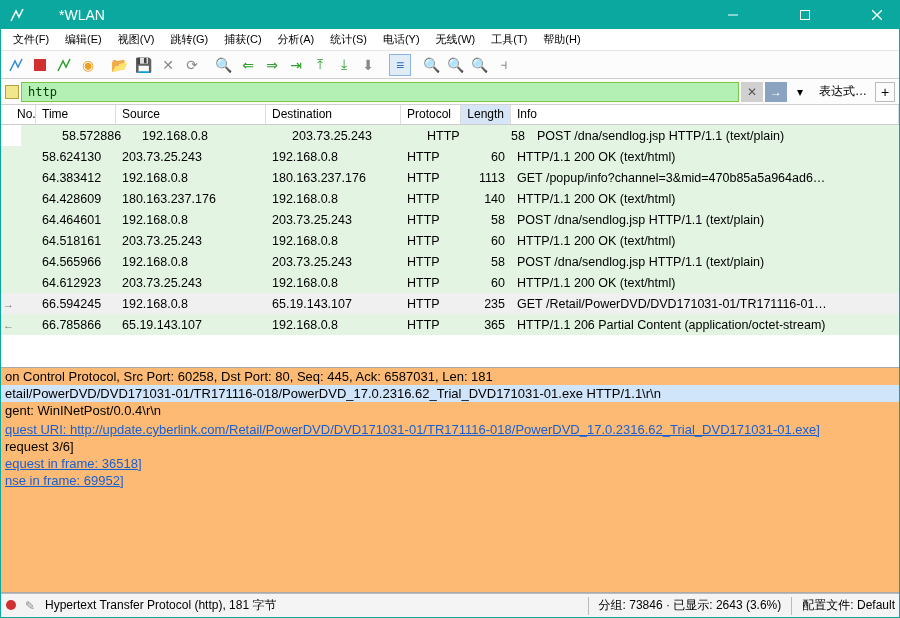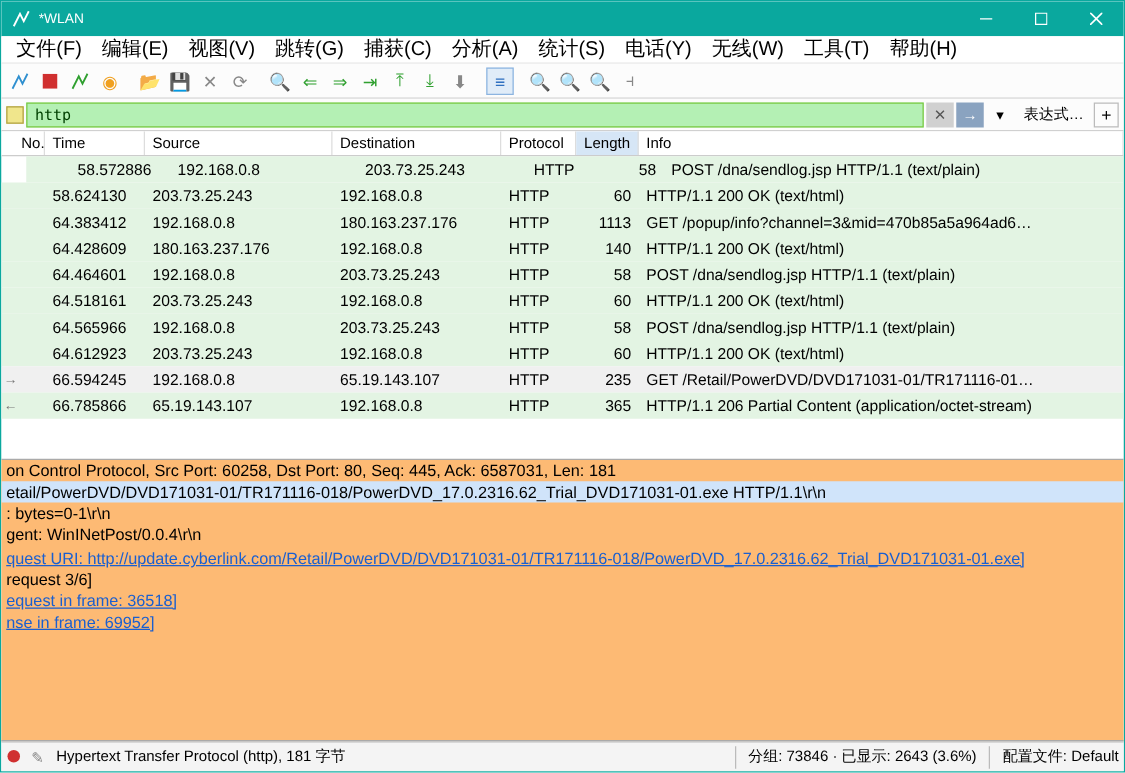--- a/index.html
+++ b/index.html
@@ -1,21 +1,21 @@
 <!DOCTYPE html>
 <html><head>
 <meta charset="utf-8">
 <style>
 * { margin: 0; padding: 0; box-sizing: border-box; font-family: "Microsoft YaHei", "Segoe UI", sans-serif; }
 body { width: 900px; height: 618px; overflow: hidden; background: #fff; border: 1px solid #0aa89e; display: flex; flex-direction: column; }
-.titlebar { background: #0aa89e; color: #fff; height: 28px; display: flex; align-items: center; padding: 0 0 0 8px; font-size: 11px; }
+.titlebar { background: #0aa89e; color: #fff; height: 28px; display: flex; align-items: center; padding: 0 0 0 8px; font-size: 14px; gap: 28px; }
 .titlebar .ico { width: 16px; height: 16px; margin-right: 6px; display: inline-flex; align-items: center; justify-content: center; }
 .titlebar .spacer { flex: 1; }
 .titlebar .winbtn { width: 44px; height: 28px; display: flex; align-items: center; justify-content: center; color: #fff; }
-.menubar { background: #fff; height: 22px; display: flex; align-items: center; padding: 0 4px; font-size: 16px; border-bottom: 1px solid #e5e5e5; }
+.menubar { background: #fff; height: 22px; display: flex; align-items: center; padding: 0 4px; font-size: 11px; border-bottom: 1px solid #e5e5e5; }
 .menubar .mitem { padding: 2px 8px; cursor: default; }
 .toolbar { height: 28px; display: flex; align-items: center; padding: 0 4px; gap: 2px; border-bottom: 1px solid #d0d0d0; background: #fcfcfc; }
 .tbtn { width: 22px; height: 22px; display: flex; align-items: center; justify-content: center; font-size: 14px; border: 1px solid transparent; }
 .tbtn.sep { width: 6px; border: none; }
 .filterbar { height: 26px; display: flex; align-items: center; padding: 2px 4px; gap: 2px; border-bottom: 1px solid #d0d0d0; background: #fcfcfc; }
 .filterbar .mark { width: 14px; height: 14px; background: #f0e68c; border: 1px solid #b0a040; }
 .filterbar input { flex: 1; height: 20px; border: 1px solid #7ac943; background: #b4f0b4; padding: 0 6px; font-size: 12px; font-family: monospace; color: #004000; outline: none; }
 .filterbar .fbtn { width: 22px; height: 20px; display: flex; align-items: center; justify-content: center; font-size: 12px; }
 .filterbar .fclear { background: #d0d0d0; color: #555; }
 .filterbar .fapply { background: #8aa3c0; color: #fff; }
@@ -241,21 +241,20 @@
         <div class="cell cell-len">365</div>
         <div class="cell cell-info">HTTP/1.1 206 Partial Content  (application/octet-stream)</div>
       </div>
     </div>
 </div>
 
 <div class="details">
   <div id="dlines">
       <div class="drow">on Control Protocol, Src Port: 60258, Dst Port: 80, Seq: 445, Ack: 6587031, Len: 181</div>
       <div class="drow hl2">etail/PowerDVD/DVD171031-01/TR171116-018/PowerDVD_17.0.2316.62_Trial_DVD171031-01.exe HTTP/1.1\r\n</div>
-      <div class="drow">: bytes=0-1\r\n</div>
       <div class="drow">gent: WinINetPost/0.0.4\r\n</div>
       <div class="drow"></div>
       <div class="drow link">quest URI: http://update.cyberlink.com/Retail/PowerDVD/DVD171031-01/TR171116-018/PowerDVD_17.0.2316.62_Trial_DVD171031-01.exe]</div>
       <div class="drow">request 3/6]</div>
       <div class="drow link">equest in frame: 36518]</div>
       <div class="drow link">nse in frame: 69952]</div>
     </div>
 </div>
 
 <div class="statusbar">

